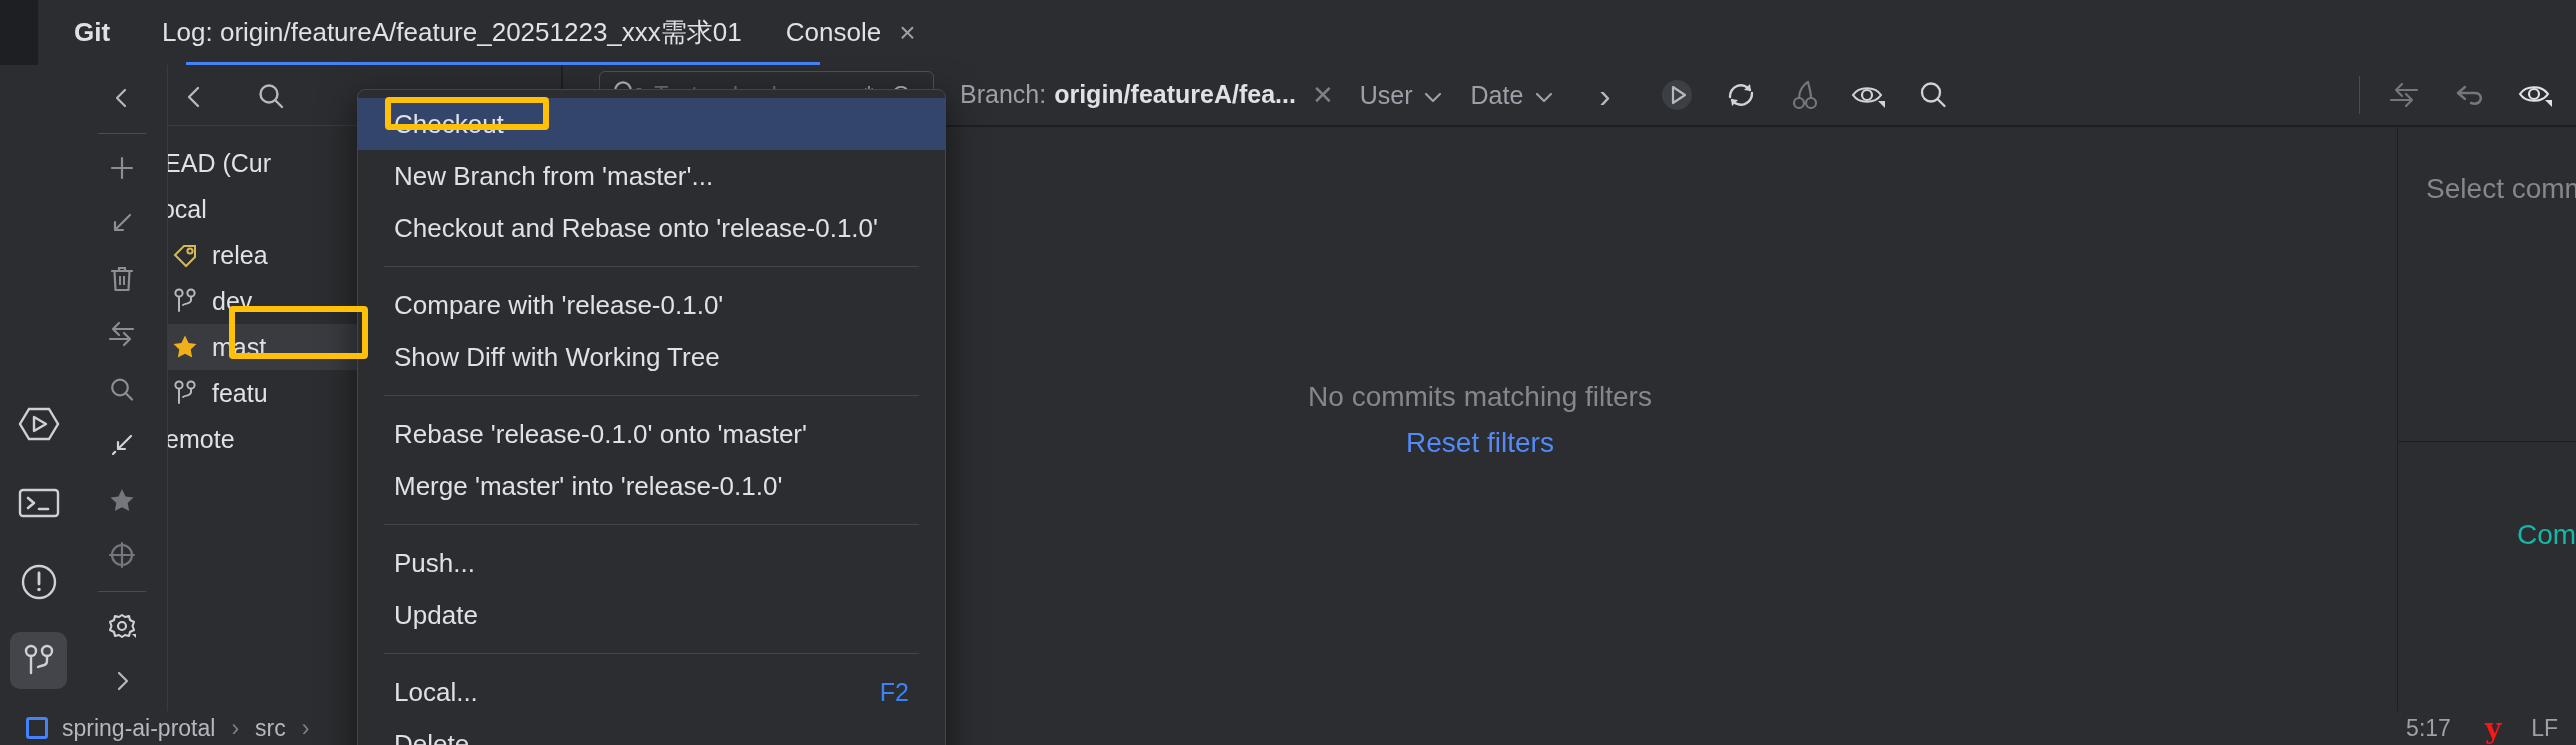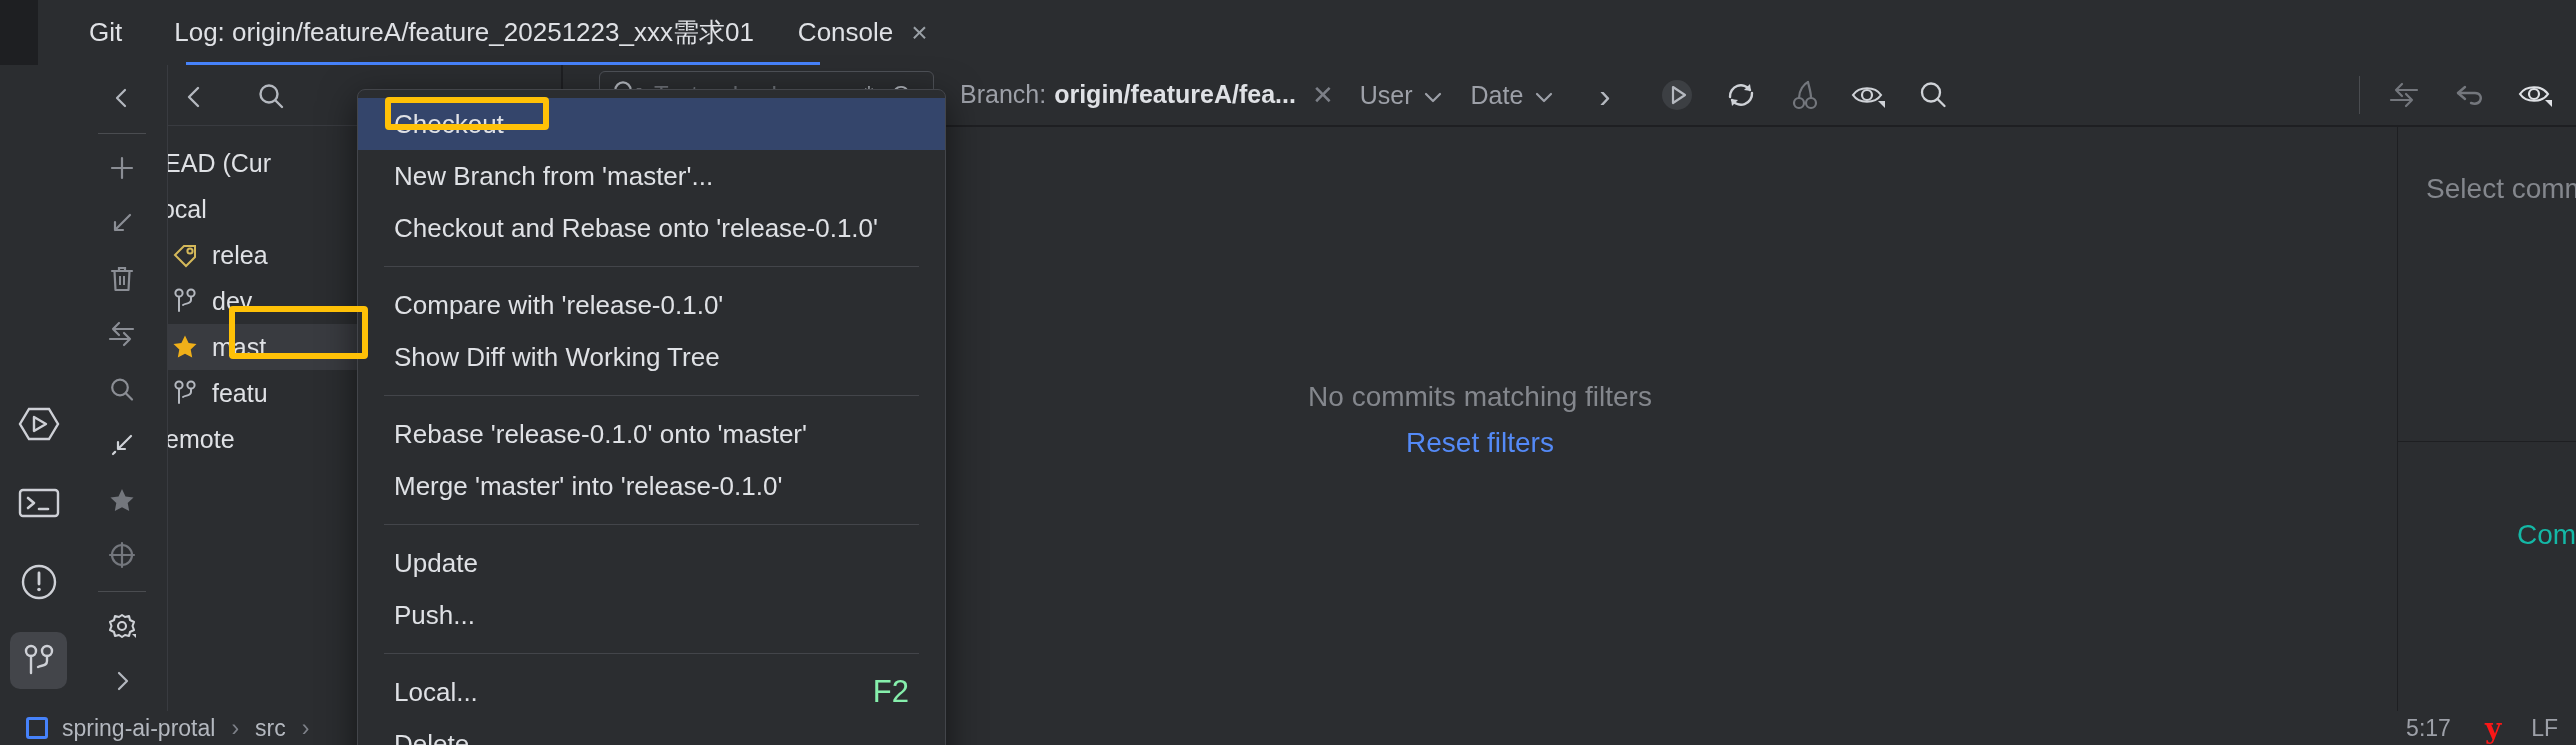--- a/index.html
+++ b/index.html
@@ -15,21 +15,21 @@
   .tabbar {
     position: absolute; left: 0; top: 0; width: 2576px; height: 65px;
     background: #2b2d30;
     display: flex; align-items: center;
   }
   .tabbar-left-gap { width: 38px; height: 100%; background: #1e1f22; }
   .tab-item {
     height: 65px; display: flex; align-items: center;
     padding: 0 22px; color: #dfe1e5; font-size: 26px; white-space: nowrap;
   }
-  .tab-title { font-weight: normal; padding-left: 51px; padding-right: 30px;}
+  .tab-title { font-weight: bold; padding-left: 36px; padding-right: 30px;}
   .tab-log { color: #dfe1e5; }
   .tab-console { color: #dfe1e5; position: relative; }
   .tab-close {
     margin-left: 18px; color: #9aa0a6; font-size: 28px; line-height: 1;
     display: inline-block;
   }
   .tab-underline {
     position: absolute; bottom: 0; height: 3px; background: #4682fa;
   }
 
@@ -160,21 +160,21 @@
     position: absolute; left: 357px; top: 89px; width: 589px;
     background: #2b2d30; border: 1px solid #43454a; border-radius: 8px;
     box-shadow: 0 10px 36px rgba(0,0,0,0.55);
     padding: 8px 0; z-index: 20;
   }
   .ctx-item {
     height: 52px; display: flex; align-items: center;
     padding: 0 36px; color: #dfe1e5; font-size: 26px; white-space: nowrap;
   }
   .ctx-item.highlight { background: #34456b; }
-  .ctx-shortcut { margin-left: auto; color: #86efac; font-size: 31px; }
+  .ctx-shortcut { margin-left: auto; color: #3b82f6; font-size: 25px; }
   .ctx-sep { height: 1px; background: #43454a; margin: 12px 26px; }
 
   
   .hl-box {
     position: absolute; border: 6px solid #ffc107; border-radius: 4px;
     pointer-events: none; z-index: 40;
   }
 </style>
 </head>
 <body>
@@ -516,24 +516,24 @@
     </div>
     <div class="ctx-sep"></div>
     <div class="ctx-item">
       <span>Rebase 'release-0.1.0' onto 'master'</span>
     </div>
     <div class="ctx-item">
       <span>Merge 'master' into 'release-0.1.0'</span>
     </div>
     <div class="ctx-sep"></div>
     <div class="ctx-item">
+      <span>Push...</span>
+    </div>
+    <div class="ctx-item">
       <span>Update</span>
-    </div>
-    <div class="ctx-item">
-      <span>Push...</span>
     </div>
     <div class="ctx-sep"></div>
     <div class="ctx-item">
       <span>Local...</span>
       <span class="ctx-shortcut">F2</span>
     </div>
     <div class="ctx-item">
       <span>Delete</span>
     </div>
   </div>

